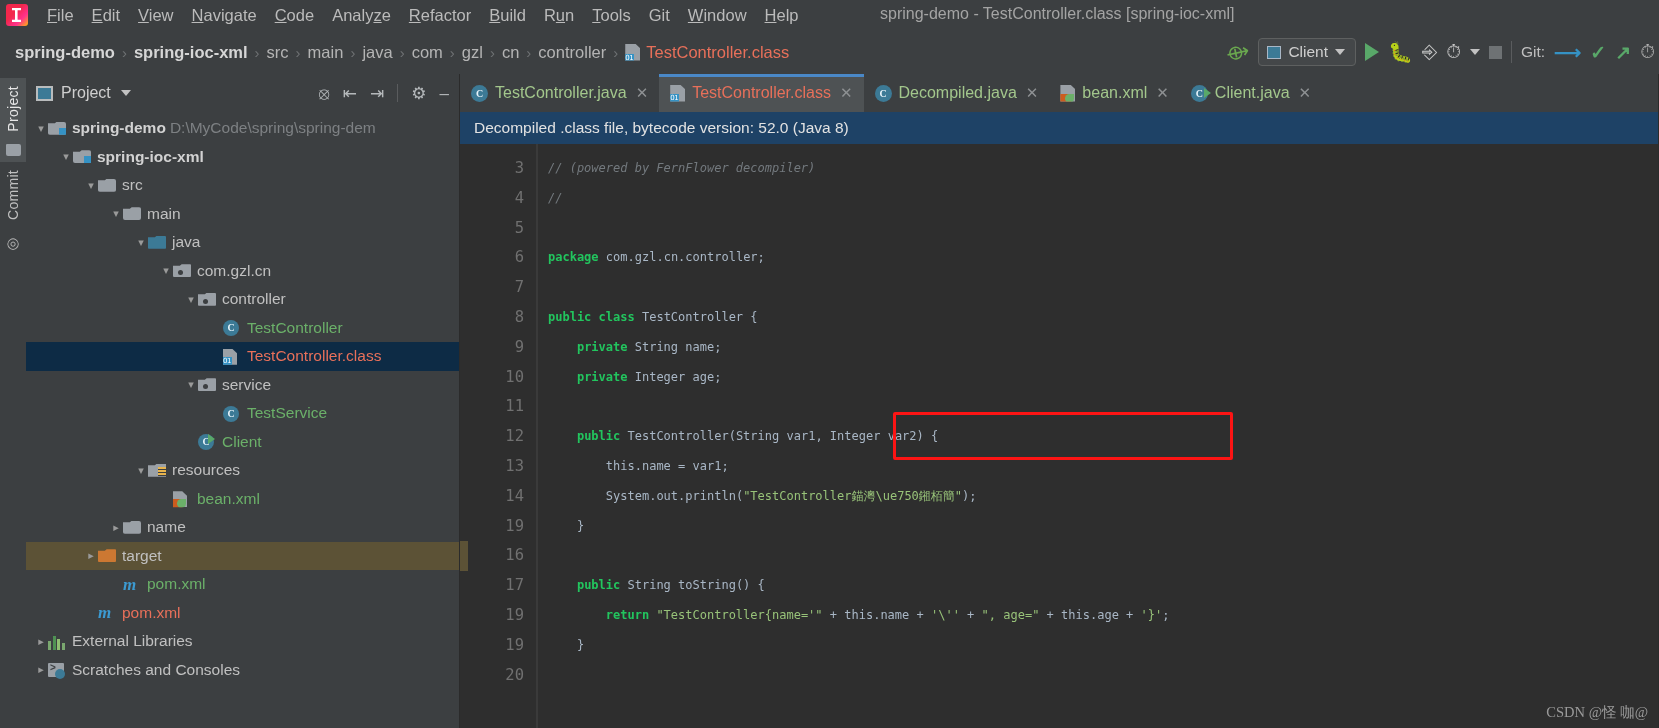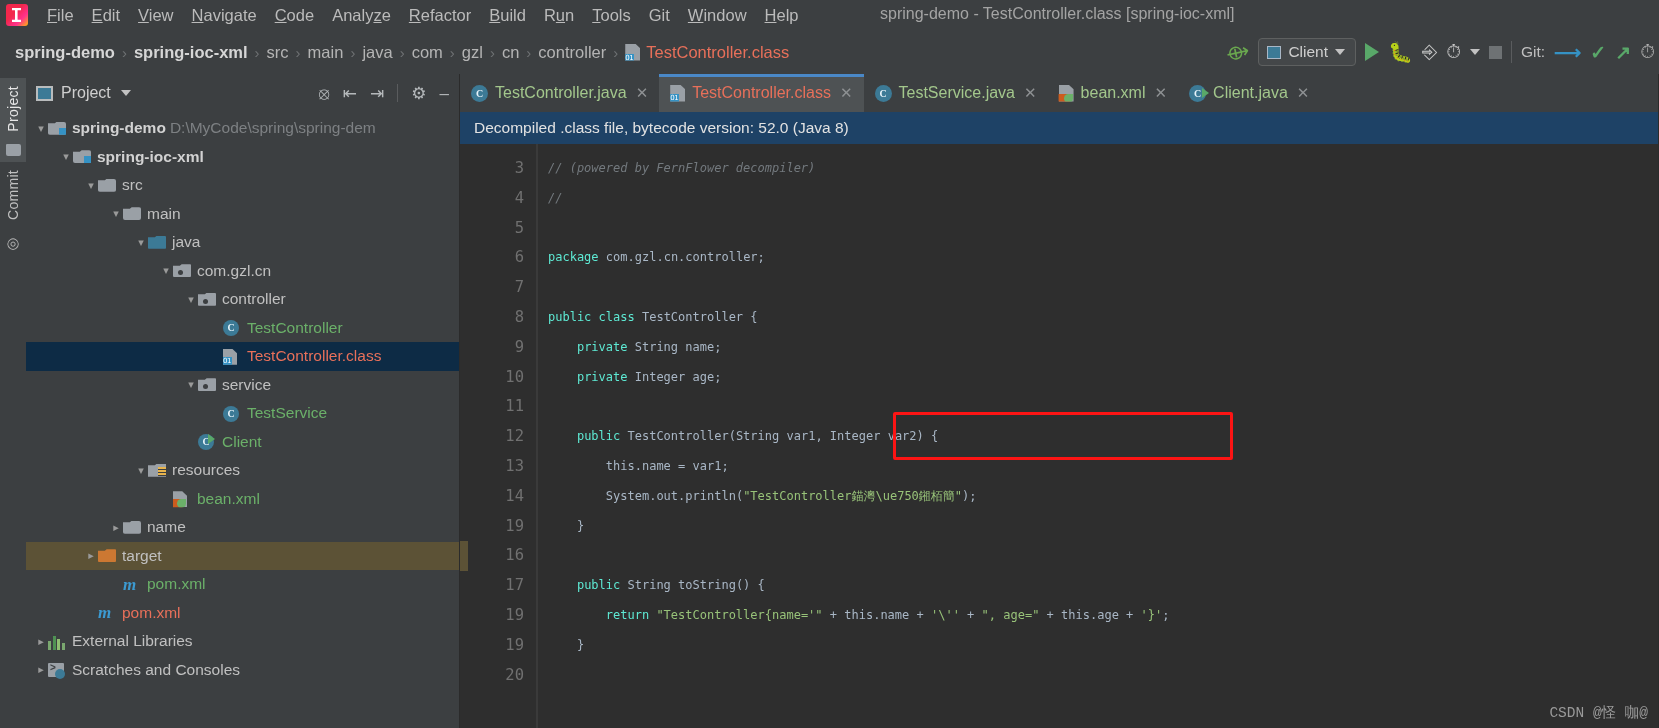--- a/index.html
+++ b/index.html
@@ -233,31 +233,31 @@
     content:""; position:absolute; right:0; top:0; bottom:0; width:2px; background:#3a3a3a;
   }
   .gutter .mark16 {
     position:absolute; left:0; width:8px; height:29.8px; background:#5c5236;
   }
   .code {
     flex: 1; padding-top: 10px; padding-left: 10px; position: relative; min-width:0;
   }
   .cl { font-size: 12px; line-height: 29.8px; color: #a9b7c6; white-space: pre; }
   .cm { color: #73797e; font-style: italic; }
-  .kw { color: #5eead4; }
+  .kw { color: #22c55e; font-weight: bold; }
   .st { color: #98c379; }
   .pl { color: #a9b7c6; }
 
   .redbox {
     position: absolute; border: 3px solid #fc1414; border-radius: 2px;
     pointer-events: none;
   }
   .watermark {
     position: absolute; right: 10px; bottom: 6px;
-    color: #9a9a9a; font-size: 14.5px; font-family: Liberation Mono, monospace;
+    color: #9a9a9a; font-size: 14.5px; font-family: Liberation Serif, serif;
   }
   .rightedge { width: 1px; background: #2b2b2b; }
 </style>
 </head>
 <body>
 
 <div class="app">
 
   <div class="menubar">
     <div class="ij-logo"></div>
@@ -509,21 +509,21 @@
             <span>TestController.java</span>
             <span class="close">✕</span>
           </div>
           <div class="tab active">
             <span class="tab-x"></span>
             <span>TestController.class</span>
             <span class="close">✕</span>
           </div>
           <div class="tab">
             <span class="tab-c">C</span>
-            <span>TestService.java</span>
+            <span>Decompiled.java</span>
             <span class="close">✕</span>
           </div>
           <div class="tab">
             <span class="tab-spr"></span>
             <span>bean.xml</span>
             <span class="close">✕</span>
           </div>
           <div class="tab">
             <span class="tab-c tab-crun">C</span>
             <span>Client.java</span>

